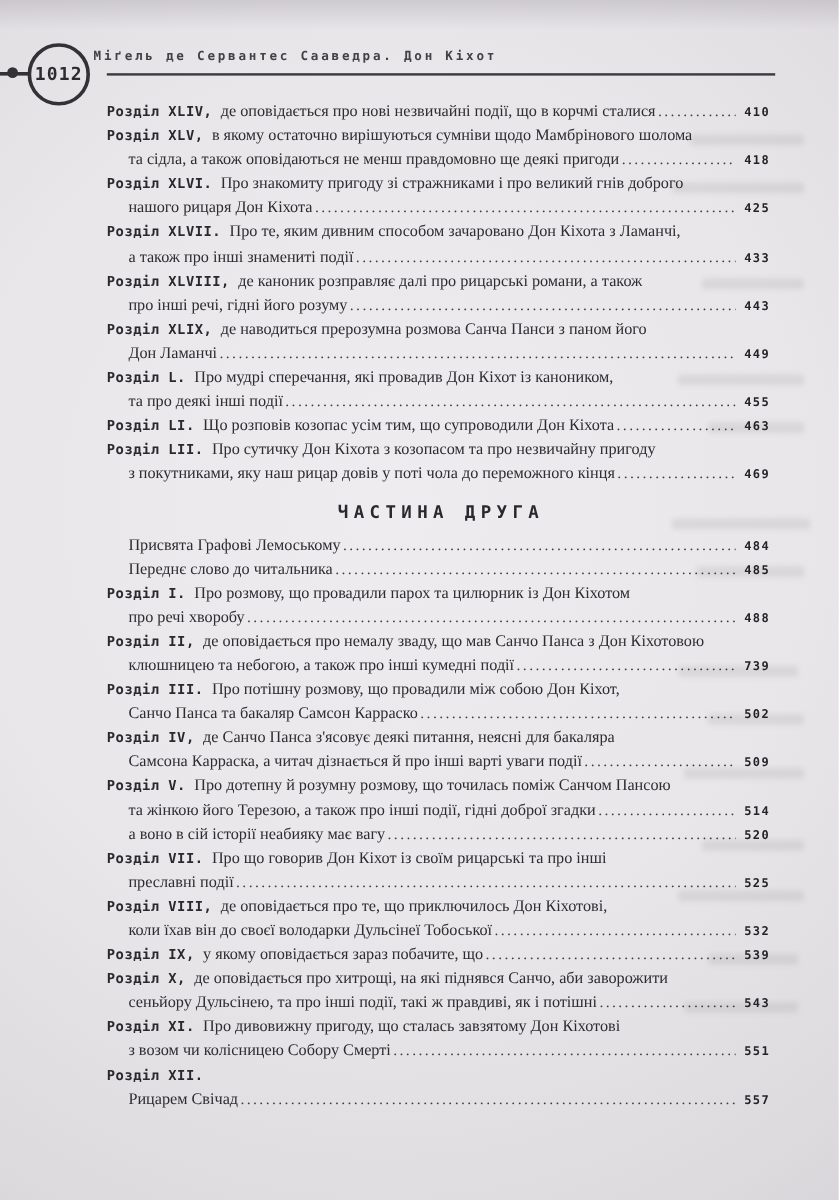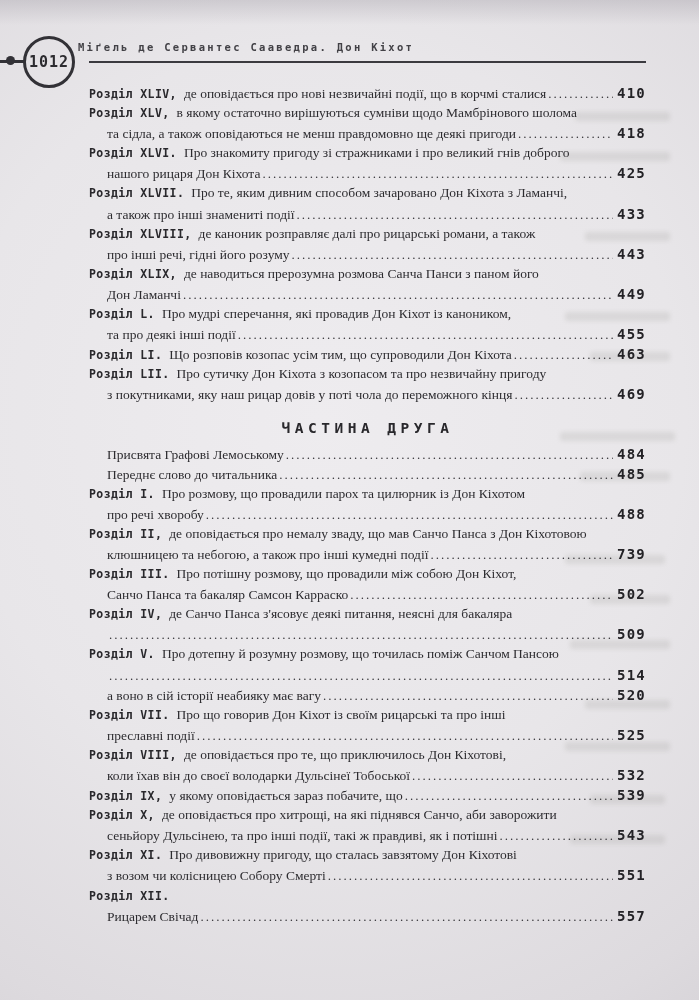--- a/index.html
+++ b/index.html
@@ -55,23 +55,23 @@
     font-weight:bold; font-size:11.5px; letter-spacing:0.4px;
     color:#29282c; margin-right:7px; flex:0 0 auto;
   }
   .entry-text { flex:0 1 auto; color:#2d2c30; }
   .leader { flex:1 1 auto; overflow:hidden; margin:0 3px 0 2px; color:#3a393d; }
   .leader::after {
     content:"...........................................................................................................................";
     letter-spacing:2px; font-size:13px;
   }
   .page-num {
-    flex:0 0 auto; min-width:30px; text-align:right;
-    font-family:"DejaVu Sans Mono","Liberation Mono",monospace;
-    font-weight:bold; font-size:14px; letter-spacing:1.2px; color:#232226;
+    flex:0 0 auto; min-width:30px; text-align:center;
+    font-family:"DejaVu Sans Mono","Liberation Mono",monospace;
+    font-weight:bold; font-size:10px; letter-spacing:1.2px; color:#232226;
   }
 
   .part-heading-wrap { margin-top:14px; margin-bottom:7px; text-align:center; }
   .part-heading {
     font-family:"DejaVu Sans Mono","Liberation Mono",monospace;
     font-weight:bold; font-size:14.5px; letter-spacing:4.5px; color:#29282c;margin-top:44px;
   }
 </style>
 </head>
 <body>
@@ -219,28 +219,30 @@
         <div class="toc-row indent">
           <span class="entry-text">Санчо Панса та бакаляр Самсон Карраско</span>
           <span class="leader"></span>
           <span class="page-num">502</span>
         </div>
         <div class="toc-row">
           <span class="chapter-label">Розділ IV,</span>
           <span class="entry-text">де Санчо Панса з'ясовує деякі питання, неясні для бакаляра</span>
         </div>
         <div class="toc-row indent">
+          <span class="entry-text">Самсона Карраска, а читач дізнається й про інші варті уваги події</span>
           <span class="leader"></span>
           <span class="page-num">509</span>
         </div>
         <div class="toc-row">
           <span class="chapter-label">Розділ V.</span>
           <span class="entry-text">Про дотепну й розумну розмову, що точилась поміж Санчом Пансою</span>
         </div>
         <div class="toc-row indent">
+          <span class="entry-text">та жінкою його Терезою, а також про інші події, гідні доброї згадки</span>
           <span class="leader"></span>
           <span class="page-num">514</span>
         </div>
         <div class="toc-row indent">
           <span class="entry-text">а воно в сій історії неабияку має вагу</span>
           <span class="leader"></span>
           <span class="page-num">520</span>
         </div>
         <div class="toc-row">
           <span class="chapter-label">Розділ VII.</span>

